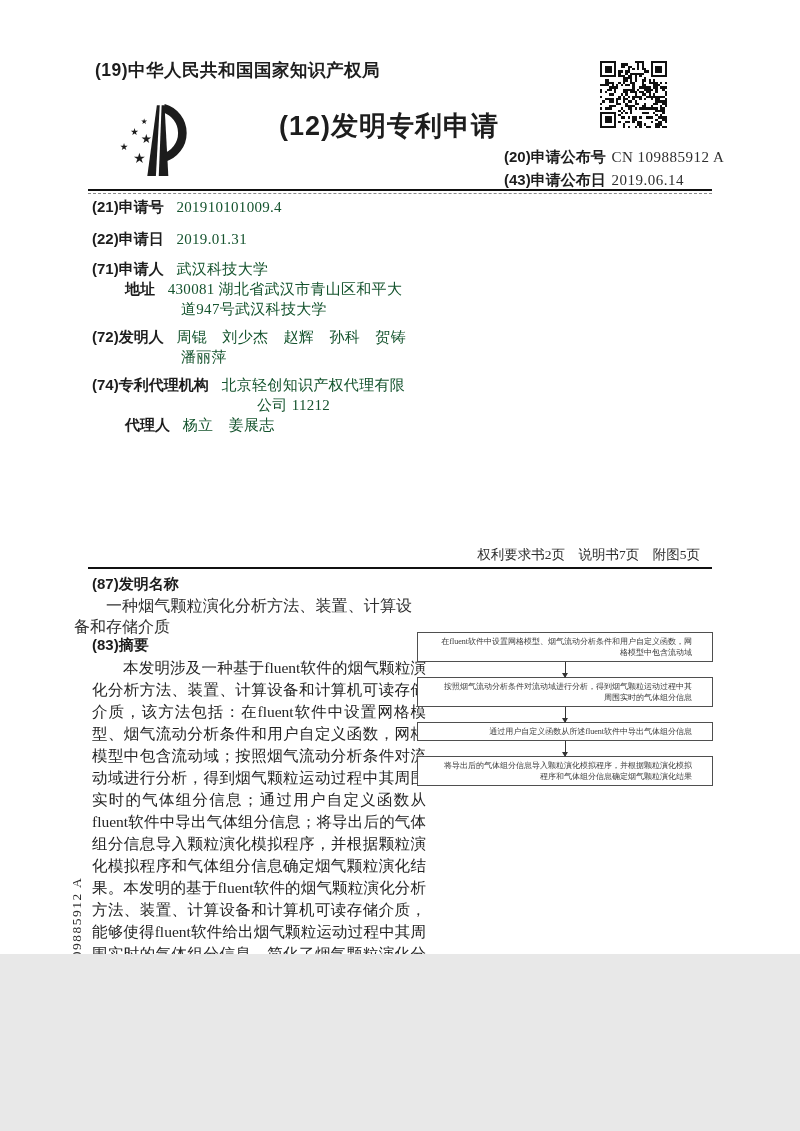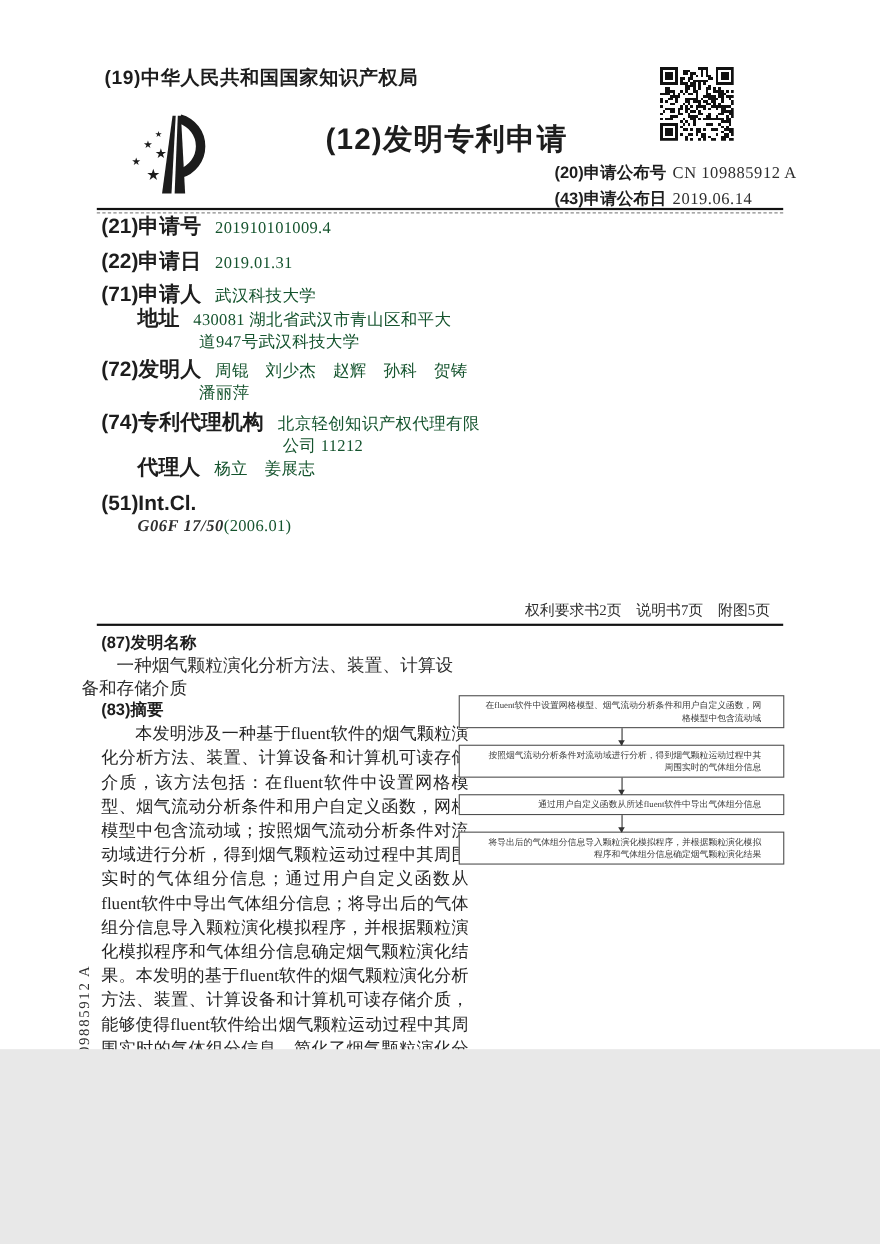--- a/index.html
+++ b/index.html
@@ -9,36 +9,36 @@
     margin:0 auto;
     background:#ffffff;
     font-family:"Liberation Serif","DejaVu Serif",serif;
     color:#1d1d1d;
     overflow:hidden;
   }
   .heiti{font-family:"Liberation Sans","DejaVu Sans",sans-serif;font-weight:bold;}
 
   
   .office-line{position:absolute;top:58px;left:95px;font-size:17.5px;letter-spacing:.5px;}
-  .doc-type{position:absolute;top:108px;left:296px;font-size:27px;letter-spacing:1px;}
+  .doc-type{position:absolute;top:108px;left:279px;font-size:27px;letter-spacing:1px;}
   .qr{position:absolute;top:61px;left:600px;width:67px;height:67px;}
   .logo{position:absolute;top:96px;left:112px;width:105px;height:92px;}
   .pub-line{position:absolute;left:504px;font-size:15px;white-space:nowrap;}
   .pub-no{top:148px;}
   .pub-date{top:171px;}
   .pub-line .lbl{font-size:15px;}
   .pub-line .val{font-family:"Liberation Serif","DejaVu Serif",serif;font-weight:normal;color:#2e2e2e;letter-spacing:.5px;margin-left:2px;}
   .rule{position:absolute;left:88px;width:624px;background:#111;}
   .rule1{top:189px;height:2px;}
   .rule1::after{content:"";position:absolute;left:0;right:0;top:4px;border-top:1px dashed #8a8a8a;}
   .rule2{top:567px;height:2px;}
 
   
   .bib{position:absolute;left:92px;width:370px;font-size:15px;line-height:20px;}
-  .bib .lbl{font-size:19px;}
+  .bib .lbl{font-size:15px;}
   .bib .val{color:#14532d;margin-left:9px;letter-spacing:.3px;}
   .ind1{padding-left:33px;}
   .ind2{padding-left:80px;}
   .ind3{padding-left:156px;}
   .intcl-code{font-style:italic;font-weight:bold;color:#2e2e2e;letter-spacing:.5px;}
   .pages-info{position:absolute;top:546px;right:100px;font-size:13.5px;color:#2e2e2e;white-space:nowrap;}
 
   
   .sec-label{position:absolute;left:92px;font-size:15px;}
   .title-label{top:575px;}
@@ -142,26 +142,20 @@
       <span class="lbl heiti">(74)专利代理机构</span>
       <span class="val">北京轻创知识产权代理有限</span>
     </div>
     <div class="ind3 val">公司 11212</div>
     <div class="ind1">
       <span class="lbl heiti">代理人</span>
       <span class="val">杨立　姜展志</span>
     </div>
   </div>
 
-  <div class="bib" style="top:449px;">
-    <div class="lbl heiti">(51)Int.Cl.</div>
-    <div class="ind1">
-      <span class="intcl-code">G06F 17/50</span><span class="val" style="margin-left:0">(2006.01)</span>
-    </div>
-  </div>
 
   <div class="pages-info">权利要求书2页　说明书7页　附图5页</div>
 
   <div class="rule rule2"></div>
 
   <div class="sec-label title-label heiti">(87)发明名称</div>
   <div class="title-text">一种烟气颗粒演化分析方法、装置、计算设备和存储介质</div>
 
   <div class="sec-label abs-label heiti">(83)摘要</div>
   <div class="abstract">本发明涉及一种基于fluent软件的烟气颗粒演化分析方法、装置、计算设备和计算机可读存储介质，该方法包括：在fluent软件中设置网格模型、烟气流动分析条件和用户自定义函数，网格模型中包含流动域；按照烟气流动分析条件对流动域进行分析，得到烟气颗粒运动过程中其周围实时的气体组分信息；通过用户自定义函数从fluent软件中导出气体组分信息；将导出后的气体组分信息导入颗粒演化模拟程序，并根据颗粒演化模拟程序和气体组分信息确定烟气颗粒演化结果。本发明的基于fluent软件的烟气颗粒演化分析方法、装置、计算设备和计算机可读存储介质，能够使得fluent软件给出烟气颗粒运动过程中其周围实时的气体组分信息，简化了烟气颗粒演化分析过程。</div>

